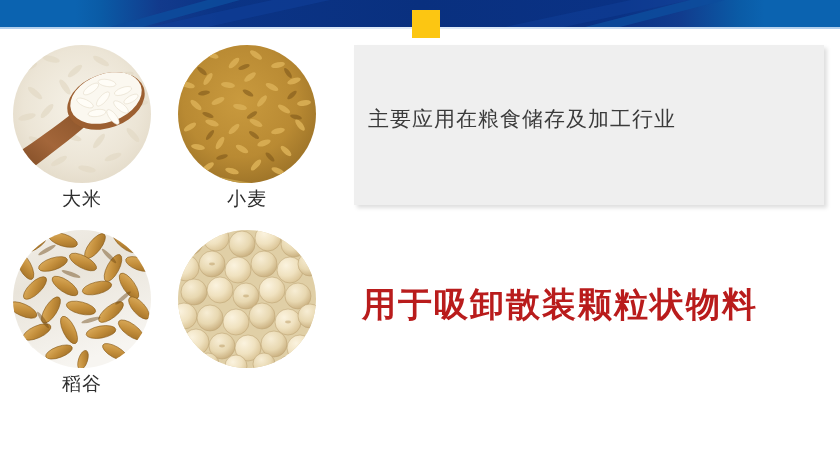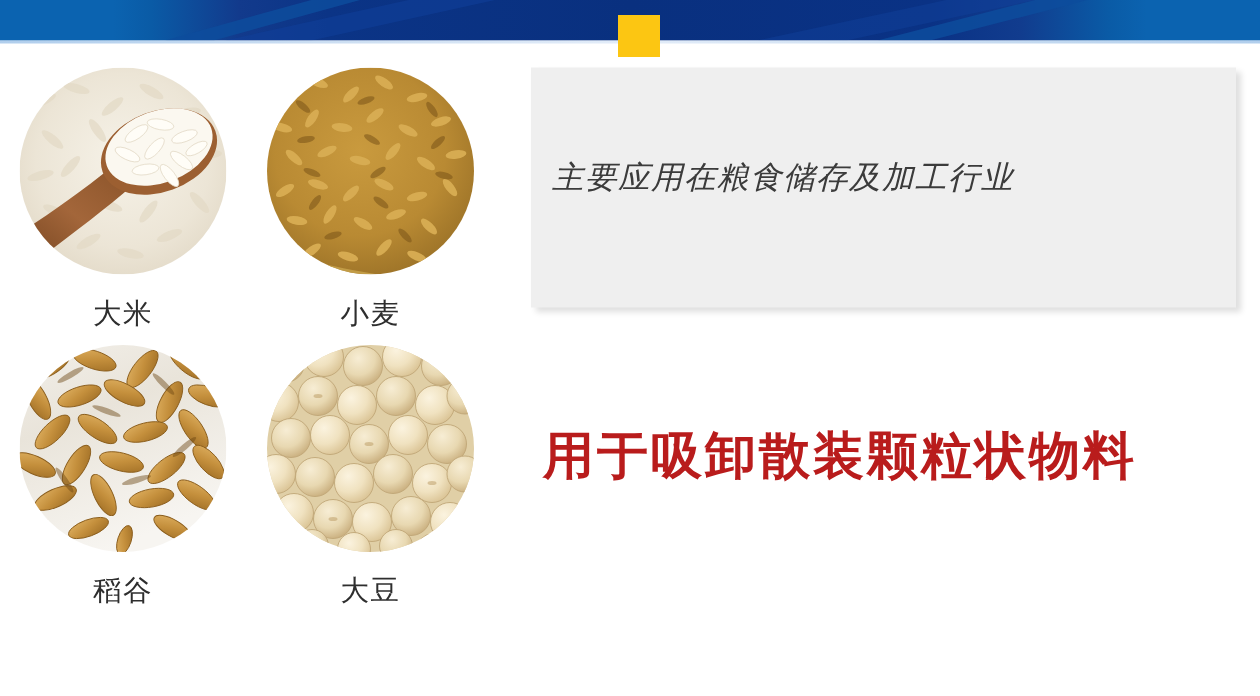--- a/index.html
+++ b/index.html
@@ -102,35 +102,34 @@
 
   .photo-circle {
     width: 138px; height: 138px;
     border-radius: 50%;
     overflow: hidden;
     position: relative;
   }
   .photo-circle svg { display: block; width: 138px; height: 138px; }
 
   .photo-label {
-    margin-top: 17px;
+    margin-top: 6px;
     font-size: 19px;
     color: #2e2e2e;
     letter-spacing: 1px;
     line-height: 1;
   }
 
   
   .info-panel {
     position: absolute;
     left: 354px; top: 45px;
     width: 470px; height: 160px;
     background: #efefef;
     box-shadow: 3px 3px 4px rgba(0,0,0,0.13);
-    font-style: italic;
   }
   .info-panel-text {
     position: absolute;
     left: 14px; top: 63px;
     font-size: 21px;
     color: #3b3b3b;
     letter-spacing: 1px;
     line-height: 1;
   }
 
@@ -395,21 +394,20 @@
             <circle cx="110" cy="136" r="10" fill="url(#beanG)"></circle>
           </g>
           <g fill="#b99a62" opacity="0.5">
             <ellipse cx="34" cy="34" rx="3" ry="1.4"></ellipse>
             <ellipse cx="68" cy="66" rx="3" ry="1.4"></ellipse>
             <ellipse cx="110" cy="92" rx="3" ry="1.4"></ellipse>
             <ellipse cx="44" cy="116" rx="3" ry="1.4"></ellipse>
           </g>
         </svg>
       </div>
-      <div class="photo-label">大豆</div>
     </div>
   </div>
 
   <div class="info-panel">
     <div class="info-panel-text">主要应用在粮食储存及加工行业</div>
   </div>
 
   <div class="headline-red">用于吸卸散装颗粒状物料</div>
 
 </div>

